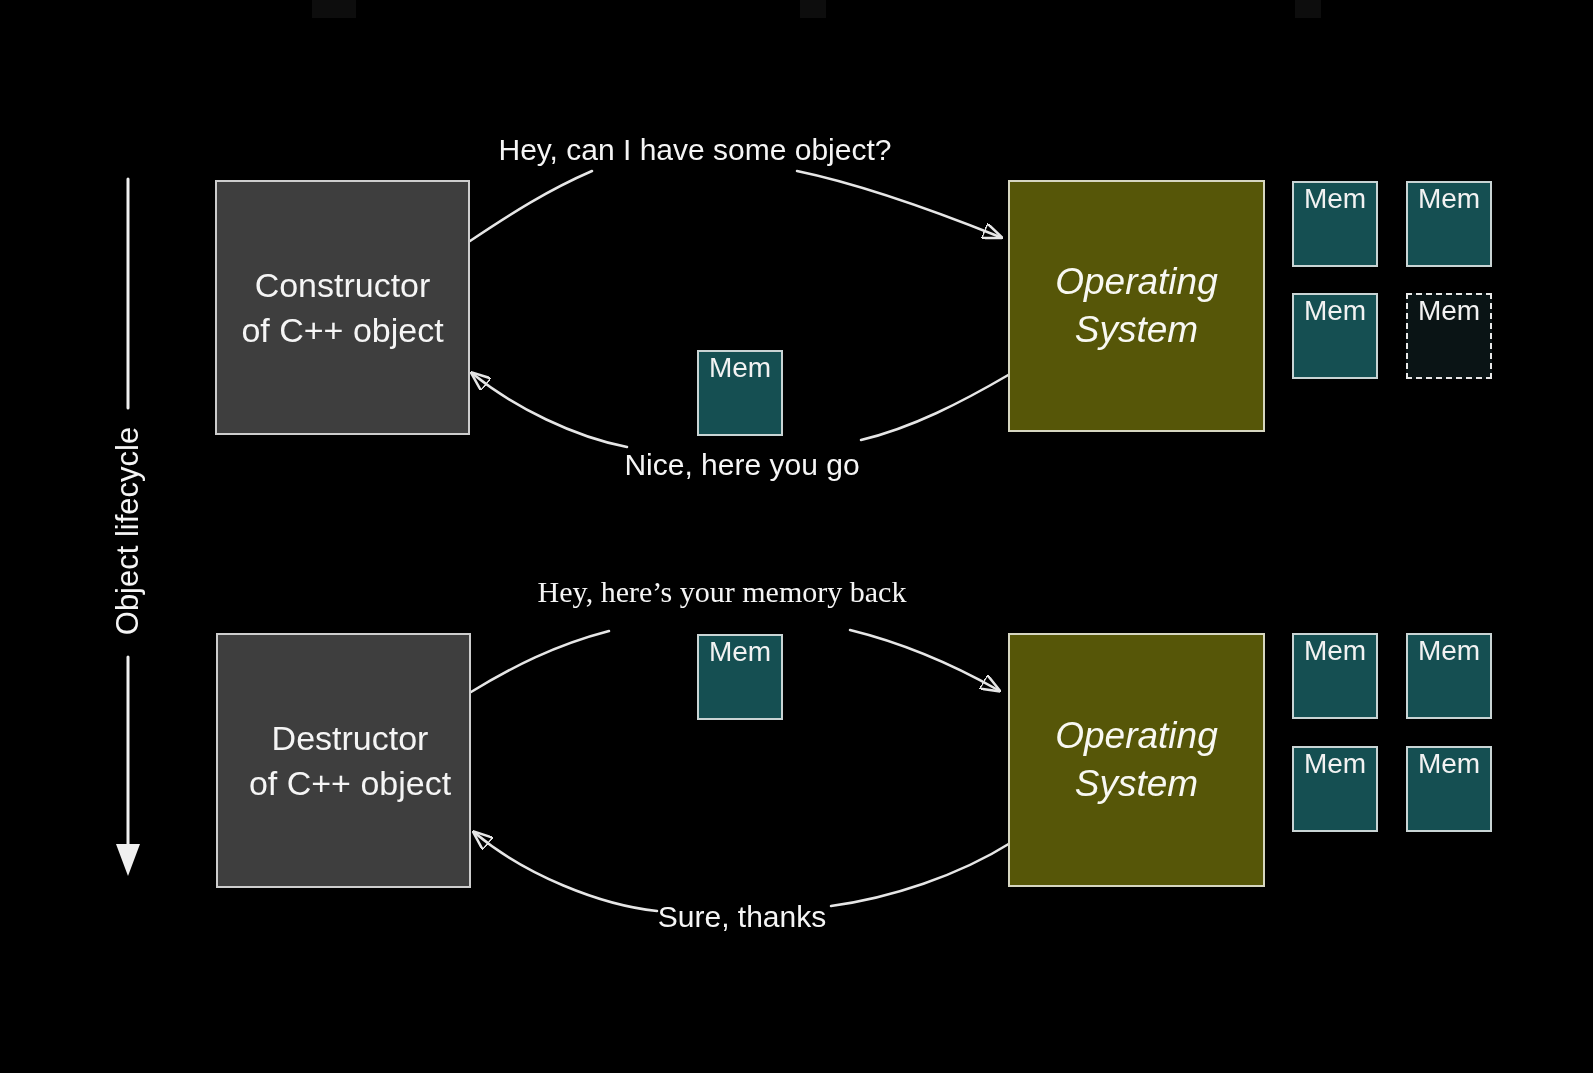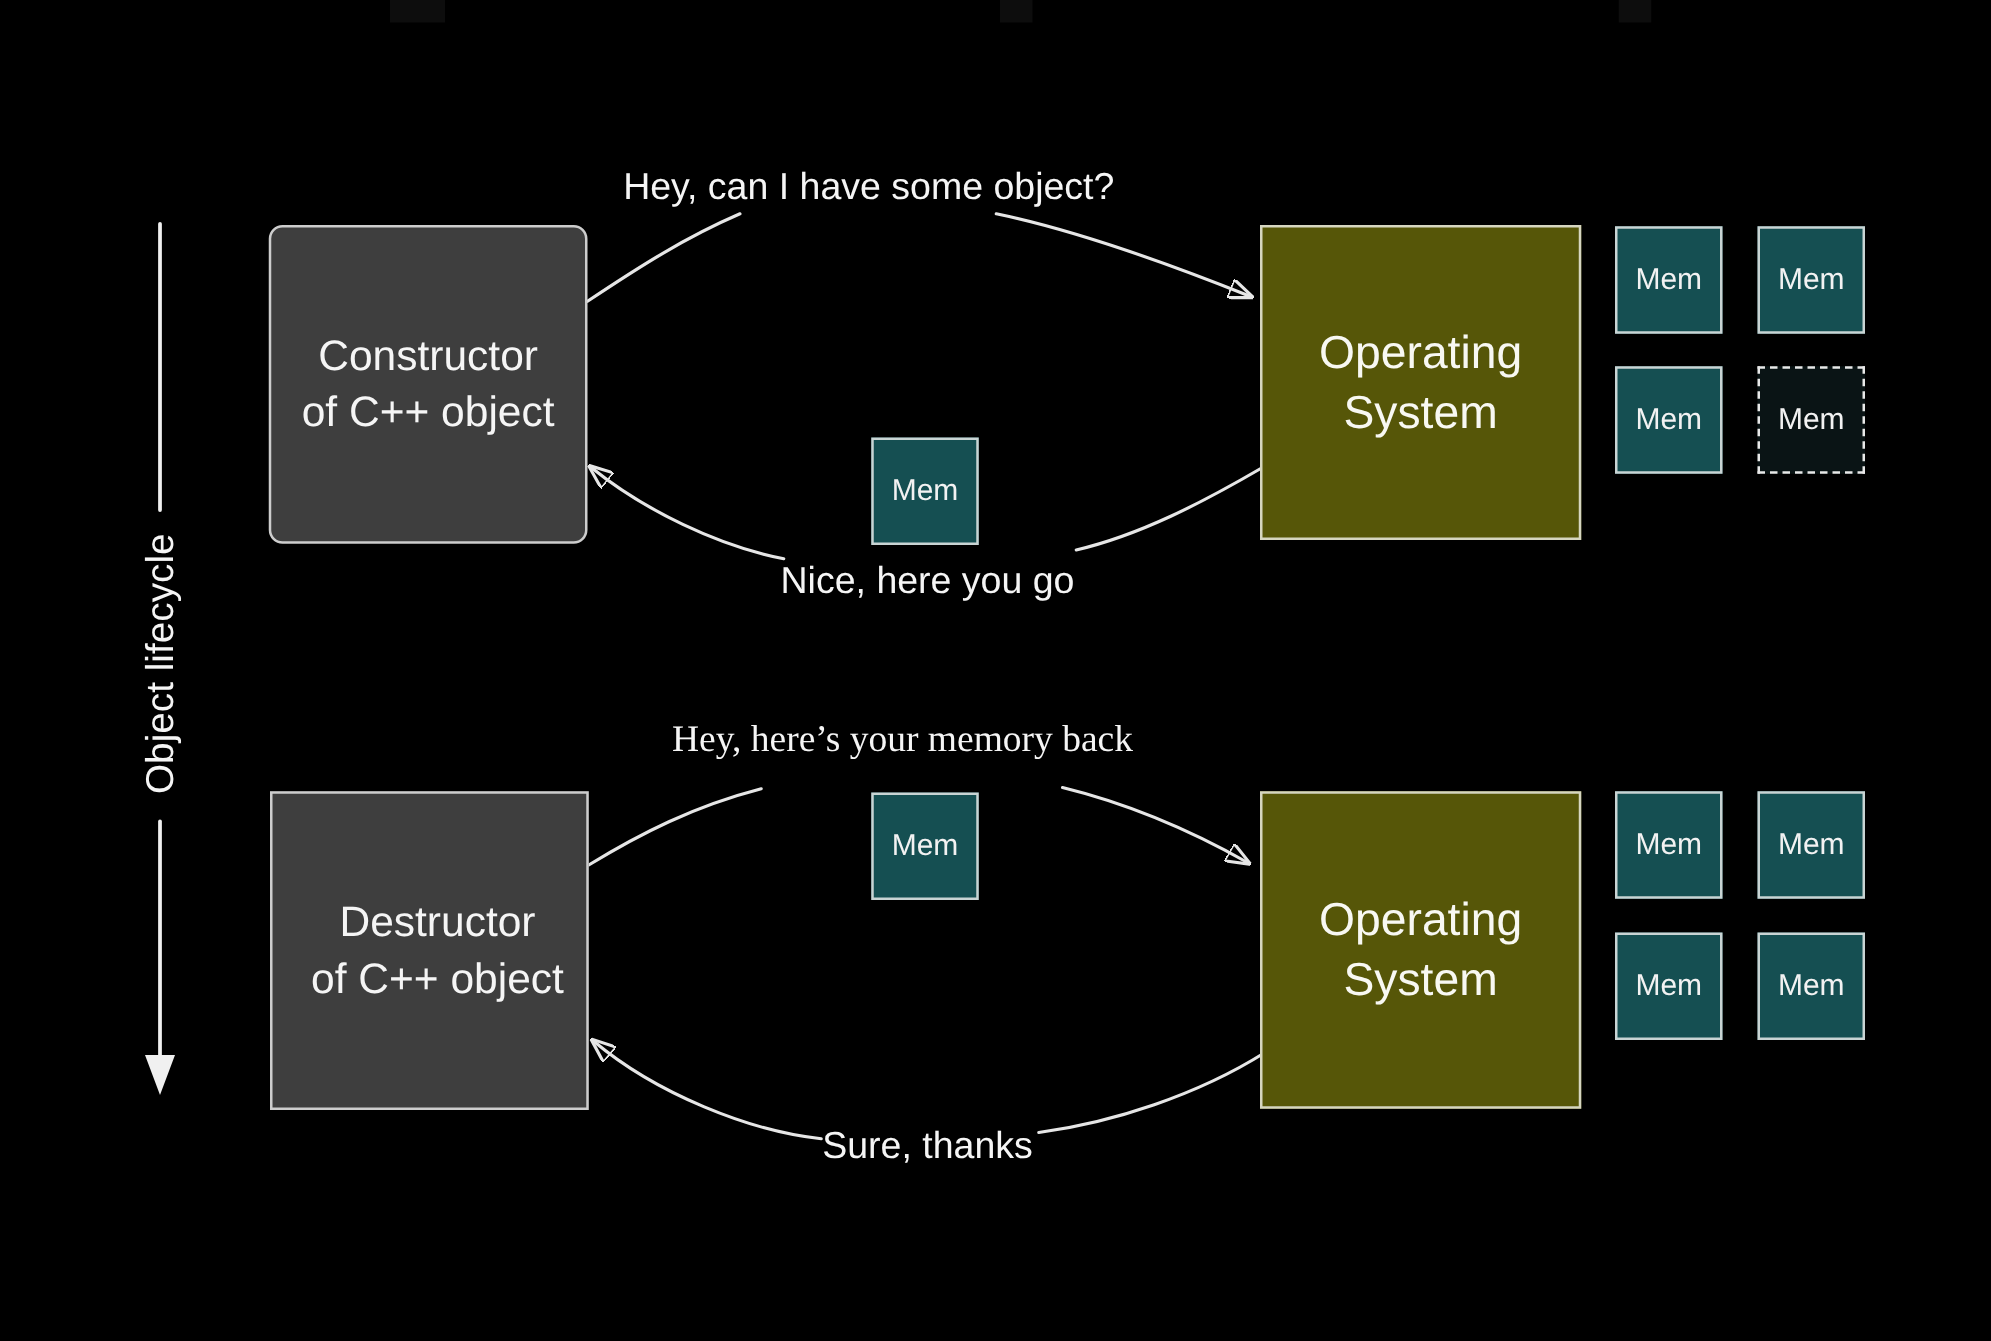--- a/index.html
+++ b/index.html
@@ -25,29 +25,29 @@
   .actor-box span { display: block; }
 
   
   .os-box {
     background: #565608;
     border: 2px solid #d6d6c0;
     display: flex; align-items: center; justify-content: center;
     text-align: center;
     font-size: 37px; line-height: 1.3; color: #f8f8f2;
   }
-  .os-box span { display: block; }
+  .os-box span { display: block; font-style: italic; }
 
   
   .mem-chip {
     width: 86px; height: 86px;
     background: #154f52;
     border: 2px solid #c9d4d4;
-    display: flex; align-items: center; justify-content: center;
-    font-size: 24px; color: #f2f2f2;
+    display: flex; justify-content: center;
+    font-size: 28px; color: #f2f2f2;
   }
   .mem-chip.freed {
     background: #0a1415;
     border: 2px dashed #e8e8e8;
   }
 
   
   .speech {
     transform: translate(-50%, -50%);
     white-space: nowrap;
@@ -98,21 +98,21 @@
 
     <path d="M 471 692 C 512 667 555 645 609 631"></path>
     <path d="M 850 630 C 903 643 952 664 998 690" marker-end="url(#ah)"></path>
 
     <path d="M 1012 842 C 958 876 890 898 831 906"></path>
     <path d="M 657 911 C 600 905 525 875 475 833" marker-end="url(#ah)"></path>
   </svg>
 
   <div class="abs lifecycle-label" style="left:128px; top:531px;">Object lifecycle</div>
 
-  <div class="abs actor-box" style="left:215px; top:180px; width:255px; height:255px;border-radius:11px;">
+  <div class="abs actor-box" style="left:215px; top:180px; width:255px; height:255px;">
     <div>
       <span>Constructor</span>
       <span>of C++ object</span>
     </div>
   </div>
 
   <div class="abs os-box" style="left:1008px; top:180px; width:257px; height:252px;">
     <div>
       <span>Operating</span>
       <span>System</span>

